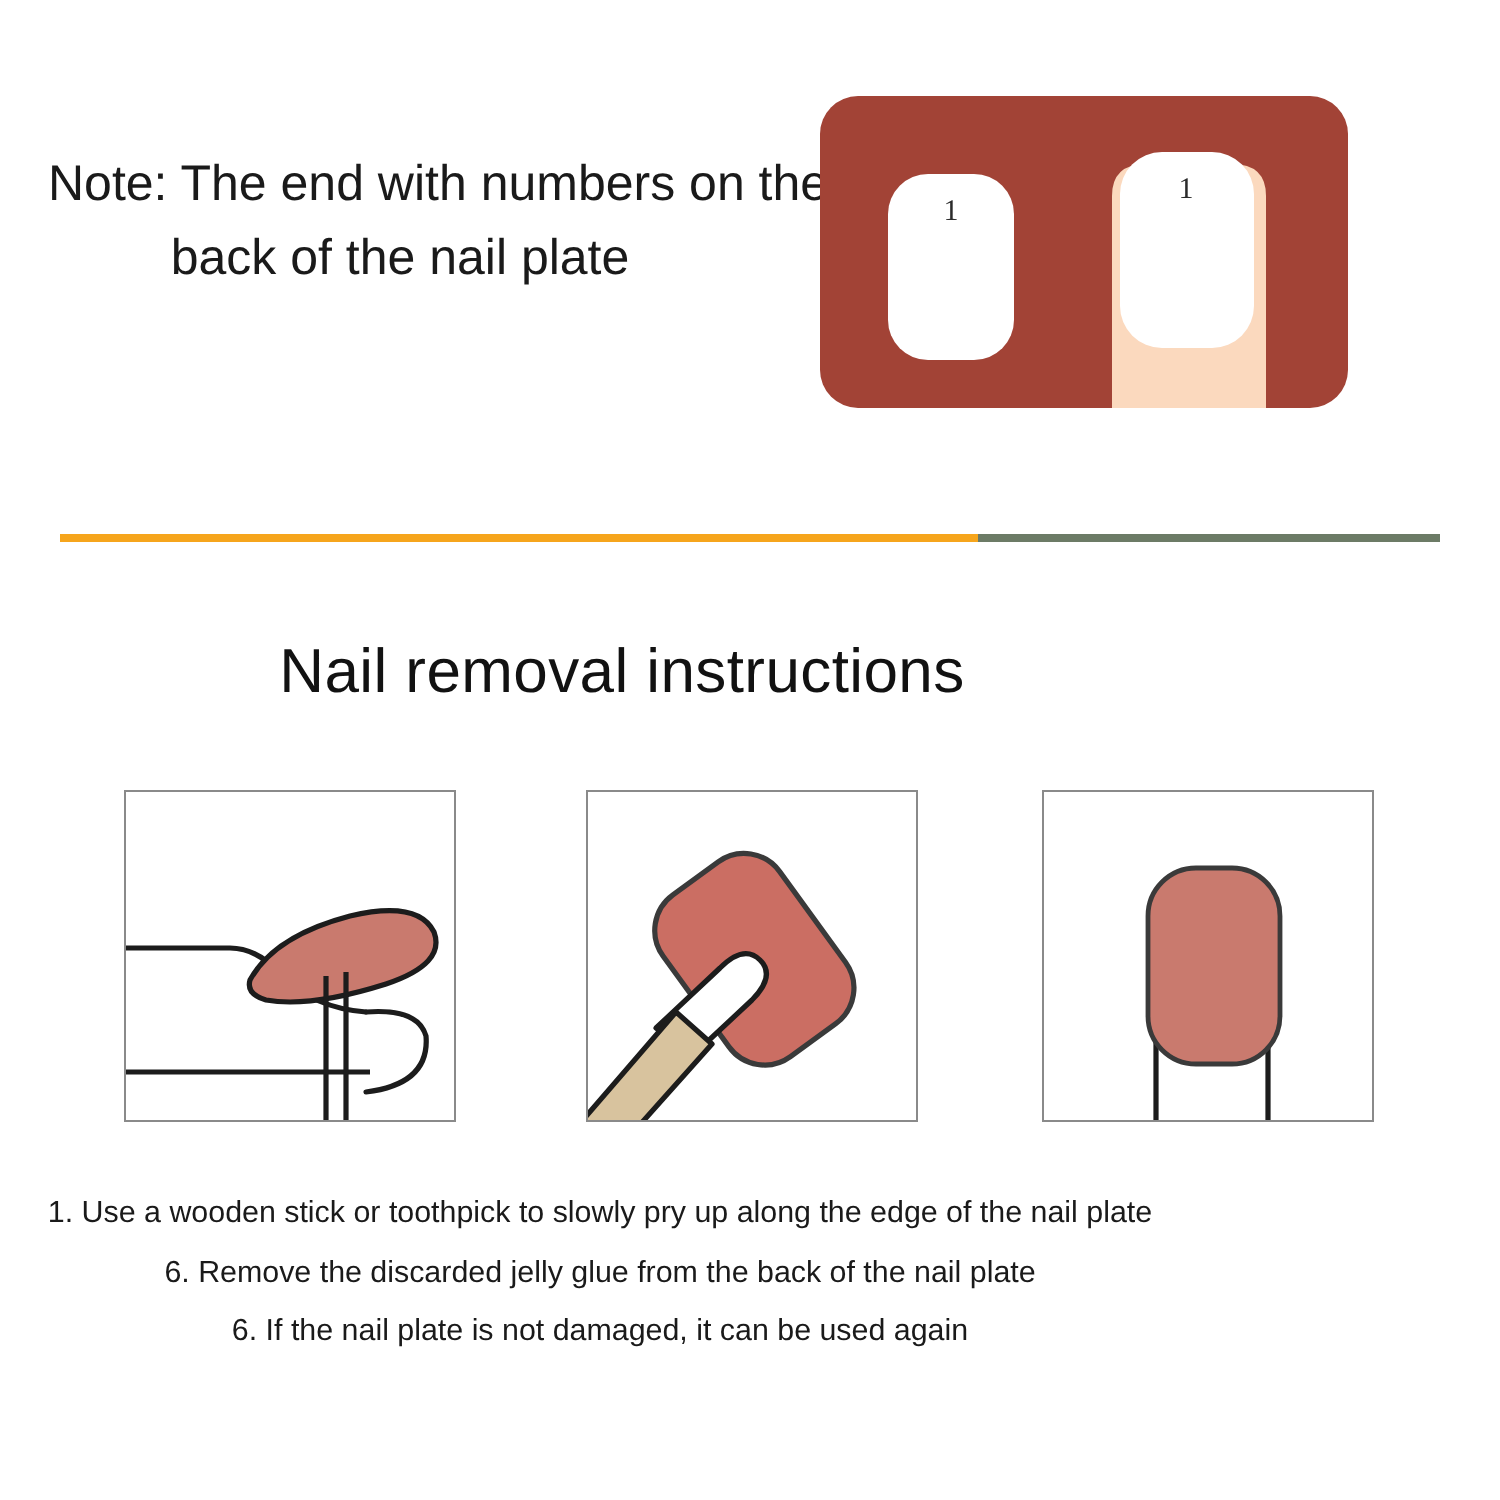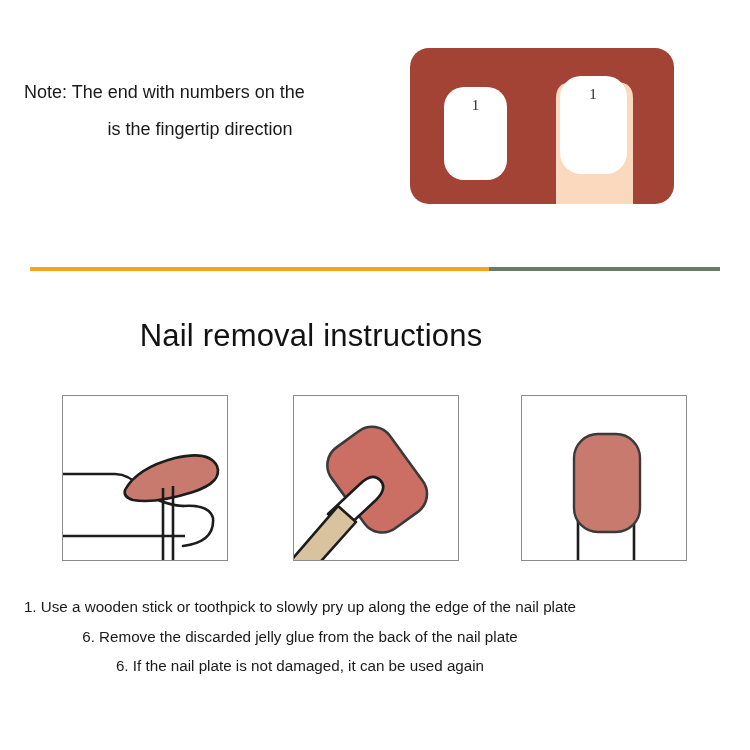--- a/index.html
+++ b/index.html
@@ -25,21 +25,21 @@
   }
 
   #note-block {
     position: absolute;
     left: 10px;
     top: 74px;
     width: 380px;
     text-align: center;
   }
   #note-block .note-line {
-    font-size: 18px;
+    font-size: 25px;
     line-height: 37px;
     color: #1a1a1a;
     white-space: nowrap;
   }
   #note-block .note-line.first {
     text-align: left;
     padding-left: 14px;
   }
 
   #nail-card-wrap {
@@ -120,21 +120,21 @@
     white-space: nowrap;
   }
 </style>
 </head>
 <body>
 
 <div id="top-section">
 
   <div id="note-block">
     <div class="note-line first">Note: The end with numbers on the</div>
-    <div class="note-line">is the fingertip direction</div>
+    <div class="note-line">back of the nail plate</div>
   </div>
 
   <div id="nail-card-wrap">
     <svg width="264" height="156" viewBox="0 0 264 156" xmlns="http://www.w3.org/2000/svg">
       <defs>
         <clipPath id="cardClip">
           <rect x="0" y="0" width="264" height="156" rx="19" ry="19"></rect>
         </clipPath>
       </defs>
 

